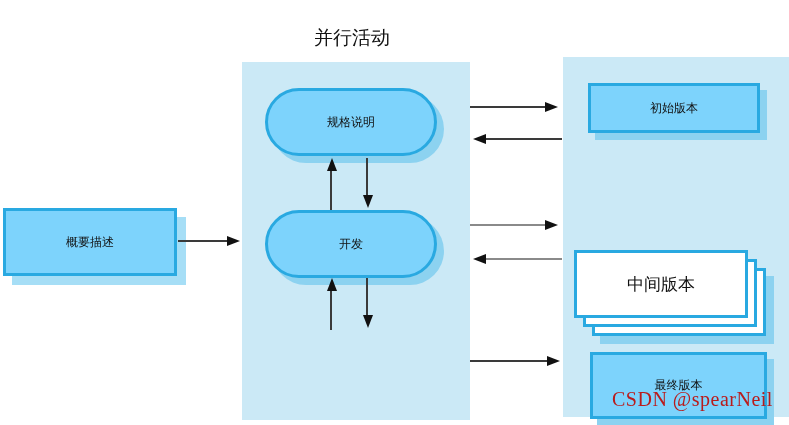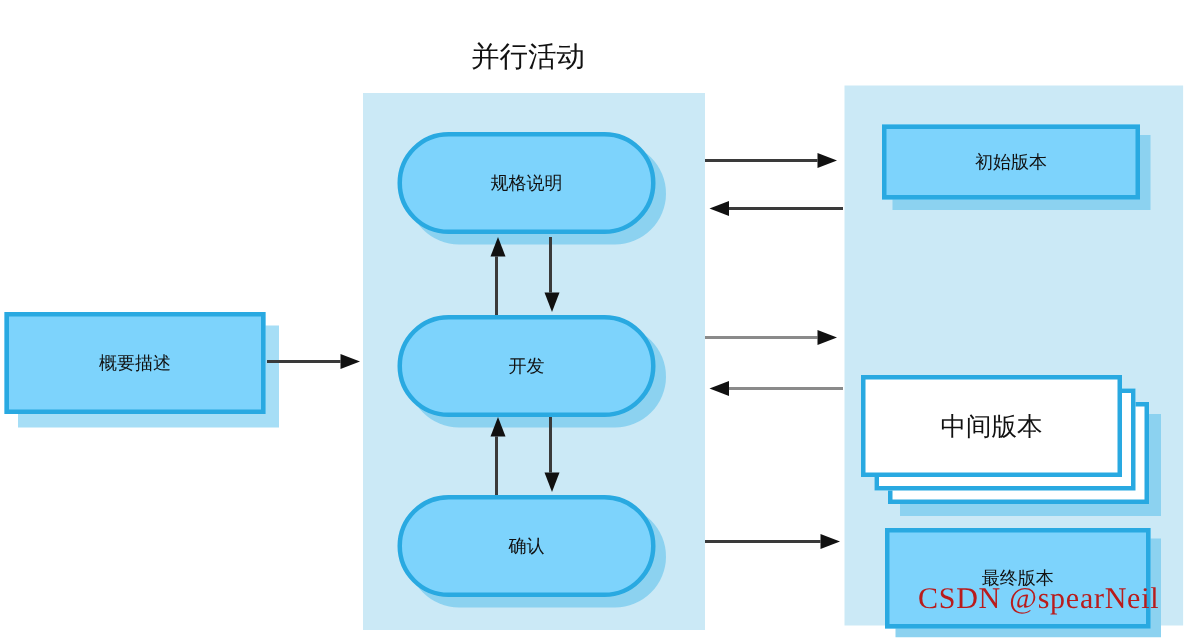--- a/index.html
+++ b/index.html
@@ -78,23 +78,20 @@
   <div class="node" id="overview-box">
     <span>概要描述</span>
   </div>
 
   <div class="node pill" id="pill-spec">
     <span>规格说明</span>
   </div>
   <div class="node pill" id="pill-dev">
     <span>开发</span>
   </div>
-  <div class="node pill" id="pill-confirm">
-    <span>确认</span>
-  </div>
 
   <div class="node" id="ver-initial">
     <span>初始版本</span>
   </div>
 
   <div class="stack-wrap">
     <div class="stack-layer l3"></div>
     <div class="stack-layer l2"></div>
     <div class="stack-layer l1">
       <span>中间版本</span>

